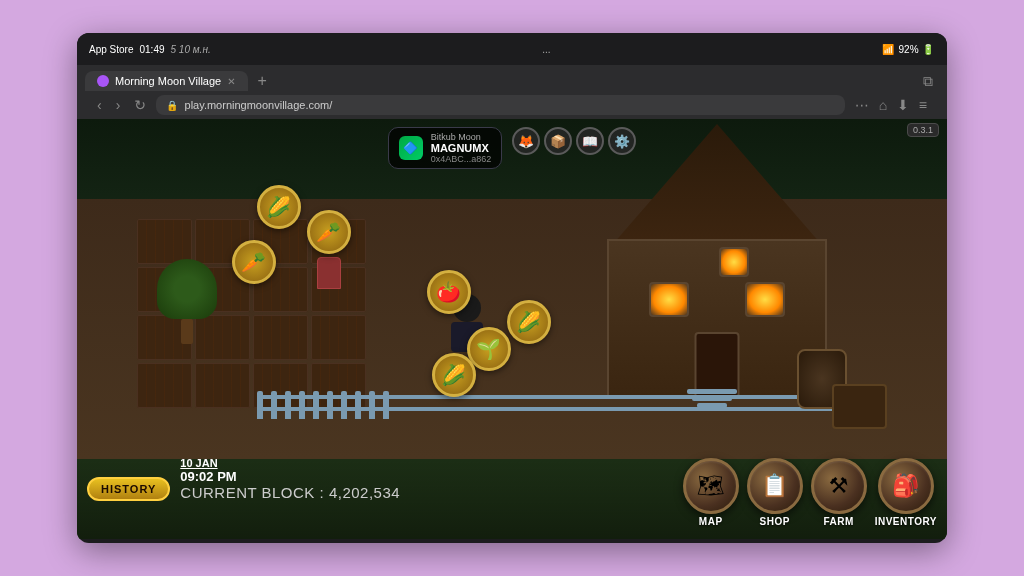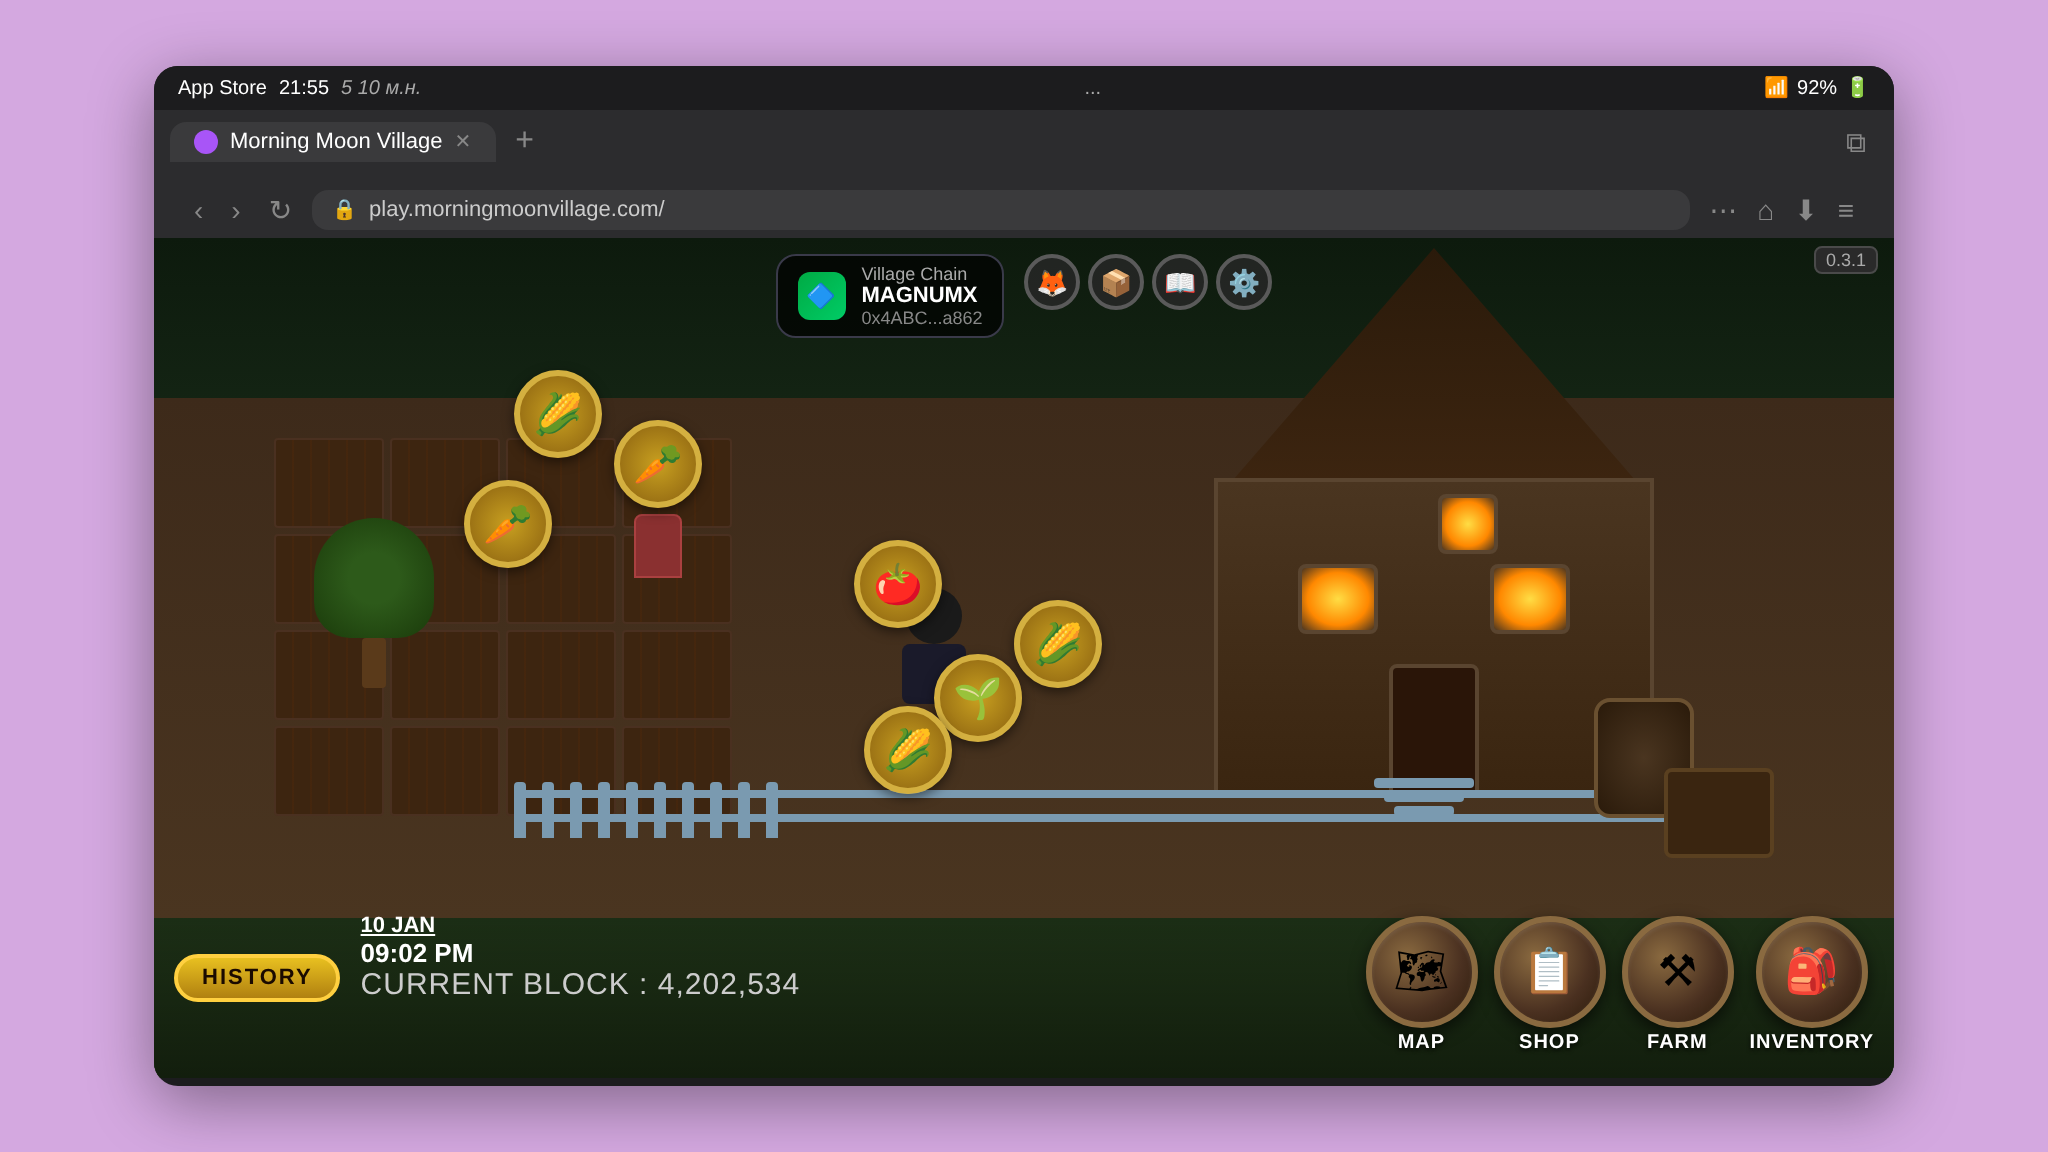--- a/index.html
+++ b/index.html
@@ -19,42 +19,42 @@
       height: 510px;
       background: #1c1c1e;
       border-radius: 12px;
       overflow: hidden;
       box-shadow: 0 8px 32px rgba(0,0,0,0.4);
     }
 
     
     .status-bar {
       background: #1c1c1e;
-      height: 22px;
+      height: 32px;
       display: flex;
       align-items: center;
       justify-content: space-between;
       padding: 0 12px;
       font-size: 10px;
       color: #fff;
     }
     .status-left { display: flex; align-items: center; gap: 6px; }
     .status-center { color: #aaa; font-size: 10px; }
     .status-right { display: flex; align-items: center; gap: 4px; font-size: 10px; }
 
     
     .browser-chrome {
       background: #2c2c2e;
       padding: 6px 8px 0;
     }
     .tab-bar {
       display: flex;
       align-items: center;
       gap: 4px;
-      margin-bottom: 10px;
+      margin-bottom: 0;
     }
     .tab-active {
       background: #3a3a3c;
       border-radius: 8px 8px 0 0;
       padding: 4px 12px;
       font-size: 11px;
       color: #fff;
       display: flex;
       align-items: center;
       gap: 6px;
@@ -567,21 +567,21 @@
 
   </style>
 </head>
 <body>
 
 <div class="browser-window">
 
   <div class="status-bar">
     <div class="status-left">
       <span>App Store</span>
-      <span>21:55</span>
+      <span>01:49</span>
       <span style="color:#aaa;font-size:10px;font-style:italic;">5 10 м.н.</span>
     </div>
     <div class="status-center">...</div>
     <div class="status-right">
       <span>📶</span>
       <span>92%</span>
       <span>🔋</span>
     </div>
   </div>
 
@@ -696,21 +696,21 @@
     <div class="crop-icon crop3" style="bottom:255px;left:155px;">🥕</div>
     <div class="crop-icon crop4" style="bottom:225px;left:350px;">🍅</div>
     <div class="crop-icon crop5" style="bottom:195px;left:430px;">🌽</div>
     <div class="crop-icon crop6" style="bottom:168px;left:390px;">🌱</div>
     <div class="crop-icon crop7" style="bottom:142px;left:355px;">🌽</div>
 
     <div class="top-hud">
       <div class="wallet-info">
         <div class="wallet-logo">🔷</div>
         <div class="wallet-text">
-          <div class="wallet-chain">Village Chain</div>
+          <div class="wallet-chain">Bitkub Moon</div>
           <div class="wallet-name">MAGNUMX</div>
           <div class="wallet-addr">0x4ABC...a862</div>
         </div>
       </div>
       <div class="hud-icons">
         <div class="hud-icon">🦊</div>
         <div class="hud-icon">📦</div>
         <div class="hud-icon">📖</div>
         <div class="hud-icon">⚙️</div>
       </div>

